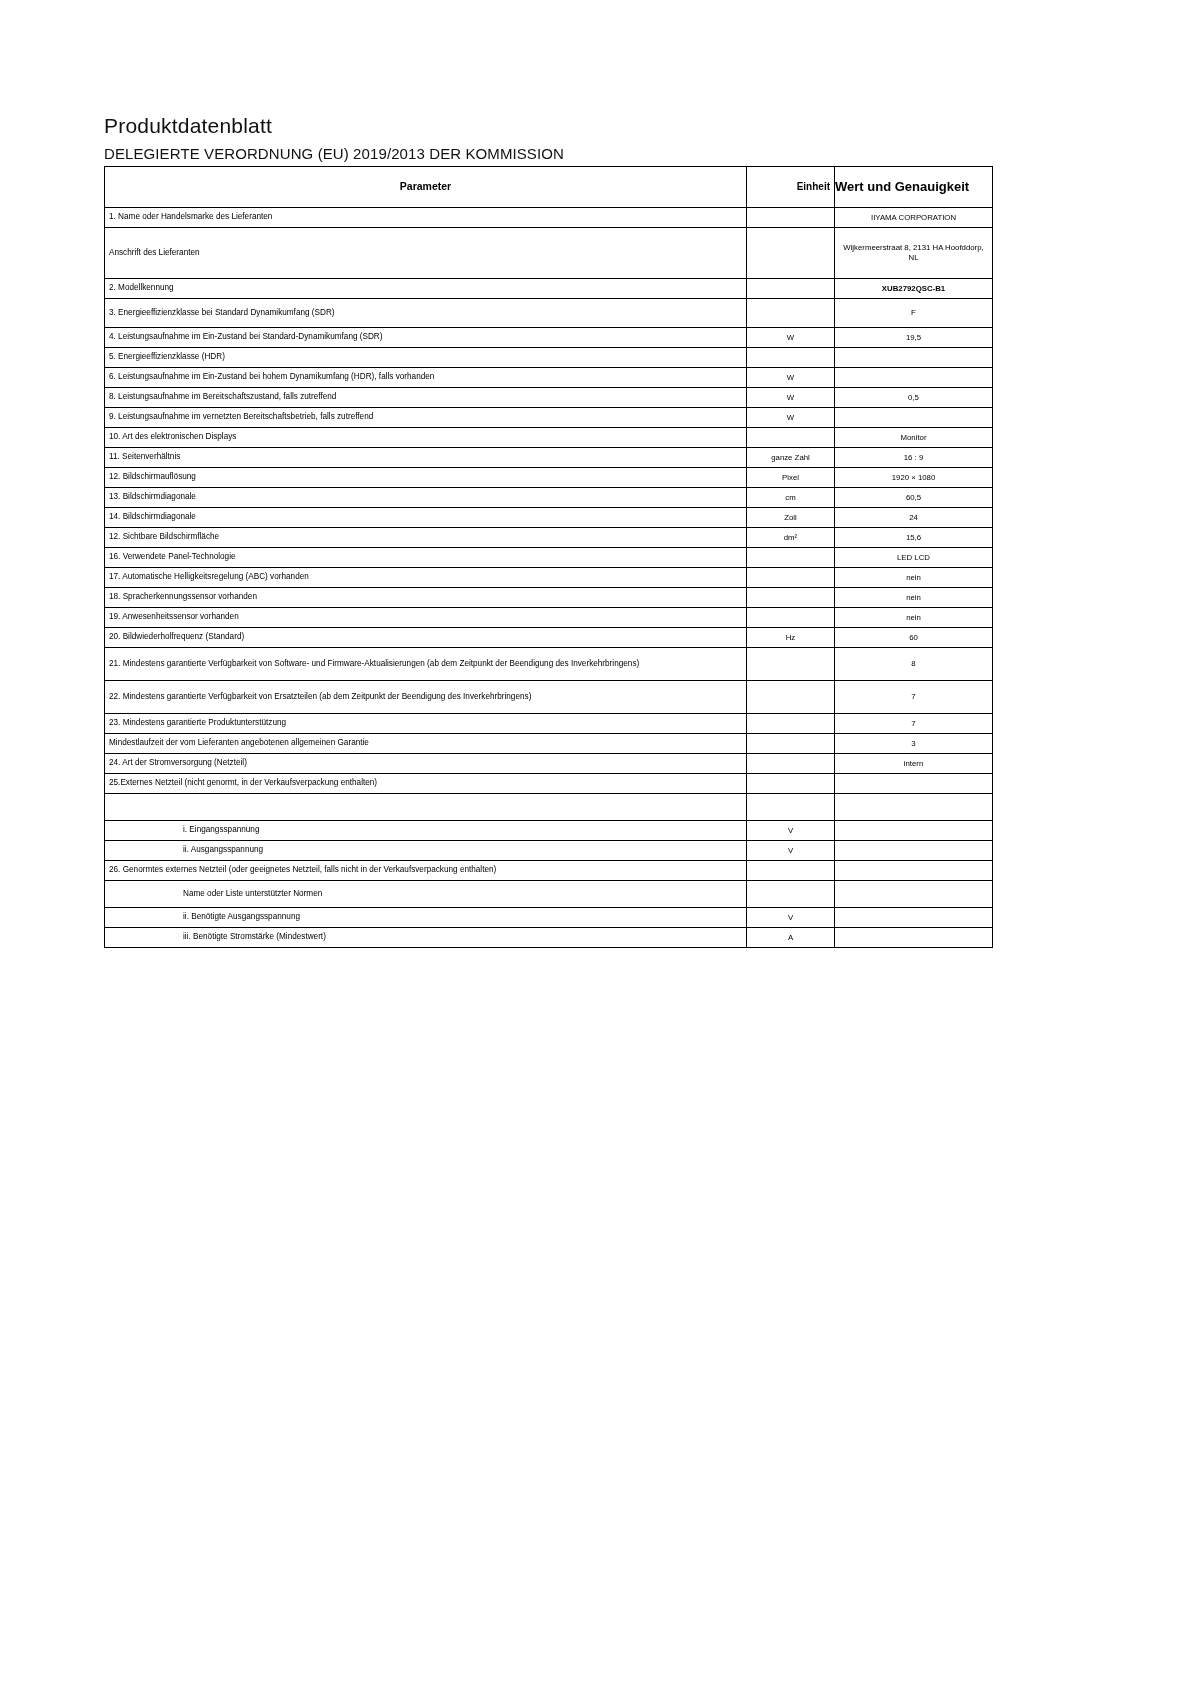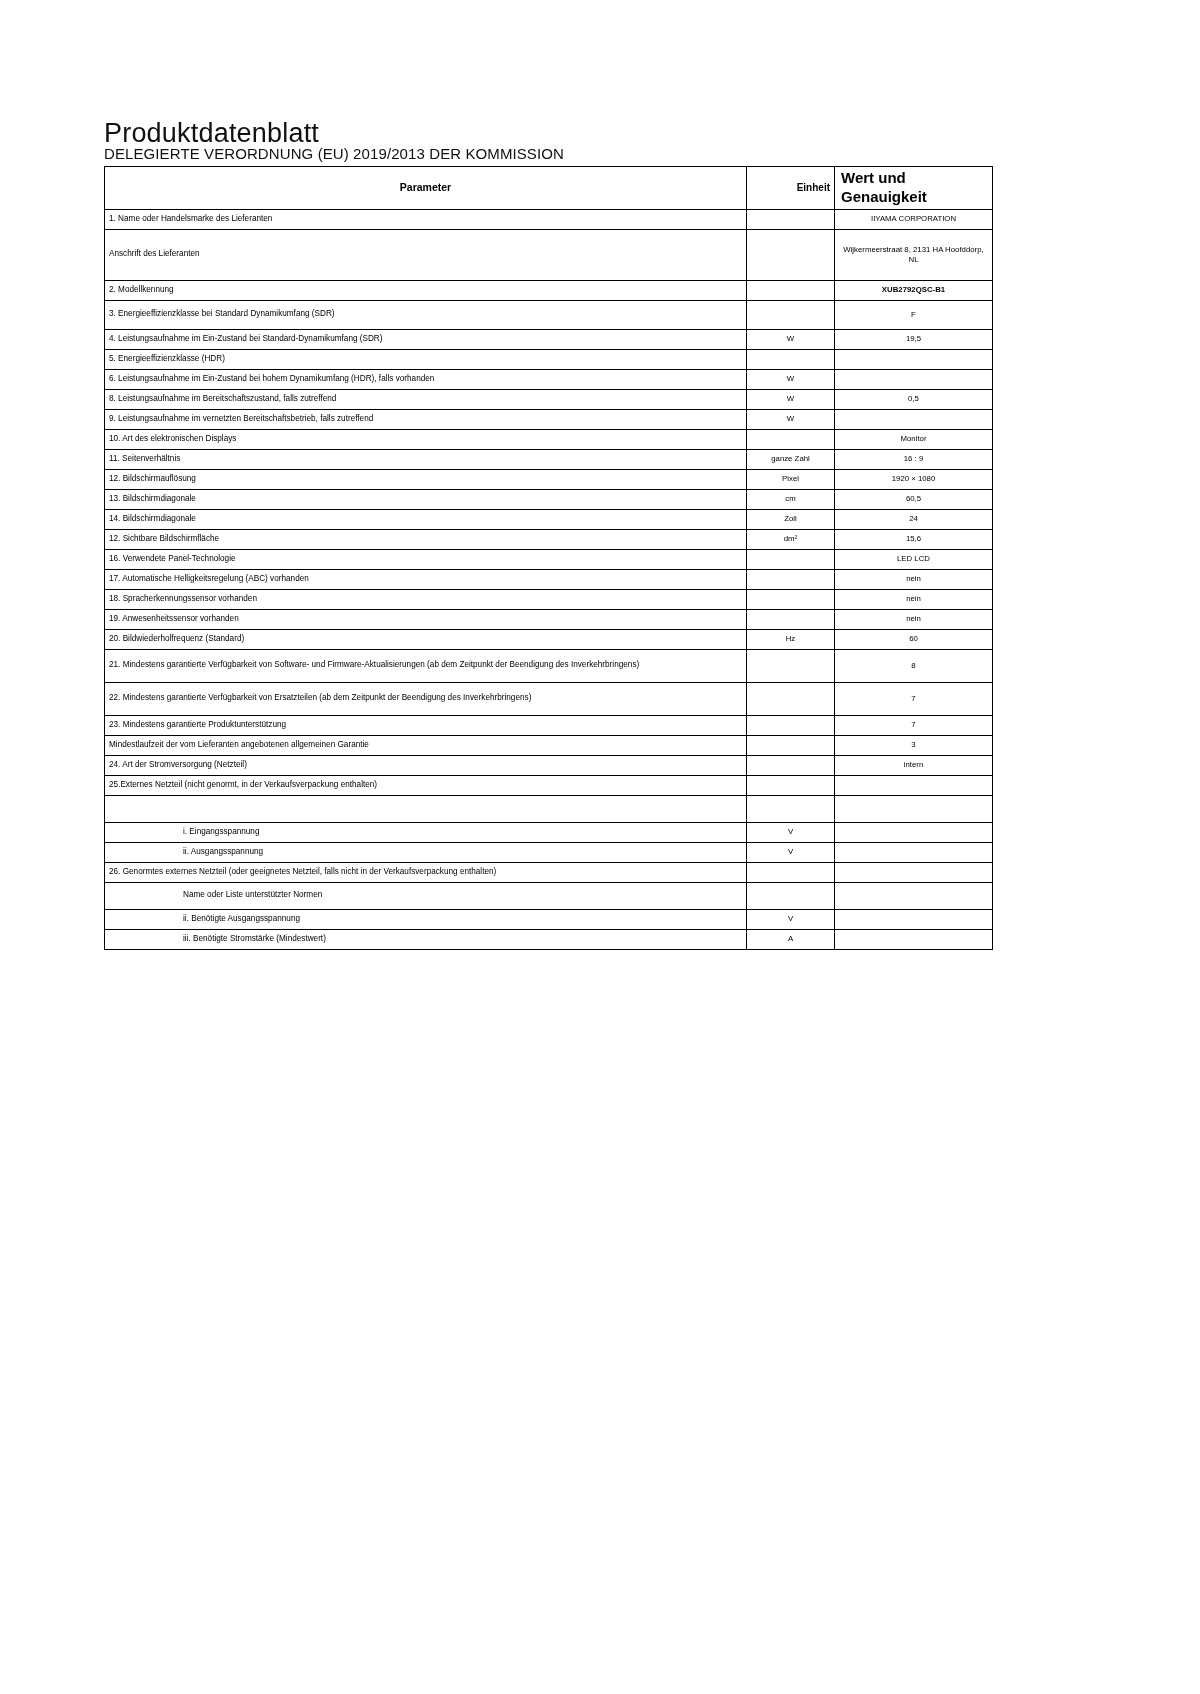--- a/index.html
+++ b/index.html
@@ -19,21 +19,21 @@
     position: absolute;
     left: 0; top: 0;
     width: 1200px;
     height: 1694px;
     background: #fff;
   }
   .doc-title {
     position: absolute;
     left: 104px;
     top: 100px;
-    font-size: 27px;
+    font-size: 21px;
     font-weight: normal;
     letter-spacing: 0.2px;
     color: #111;
   }
   .doc-subtitle {
     position: absolute;
     left: 104px;
     top: 145px;
     font-size: 15px;
     color: #111;
@@ -67,22 +67,22 @@
     margin-left: 44px;
   }
   thead th.h-unit {
     text-align: right;
     font-weight: bold;
     font-size: 10px;
   }
   thead th.h-val {
     text-align: left;
     font-weight: bold;
-    font-size: 15px;
-    padding-left: 6px;
+    font-size: 13px;
+    padding-left: 0;
   }
   td.param {
     text-align: left;
     padding-left: 8px;
   }
   td.param.indent1 { }
   td.param.indent2 { padding-left: 78px; }
   td.unit {
     text-align: center;
     font-size: 7.8px;

